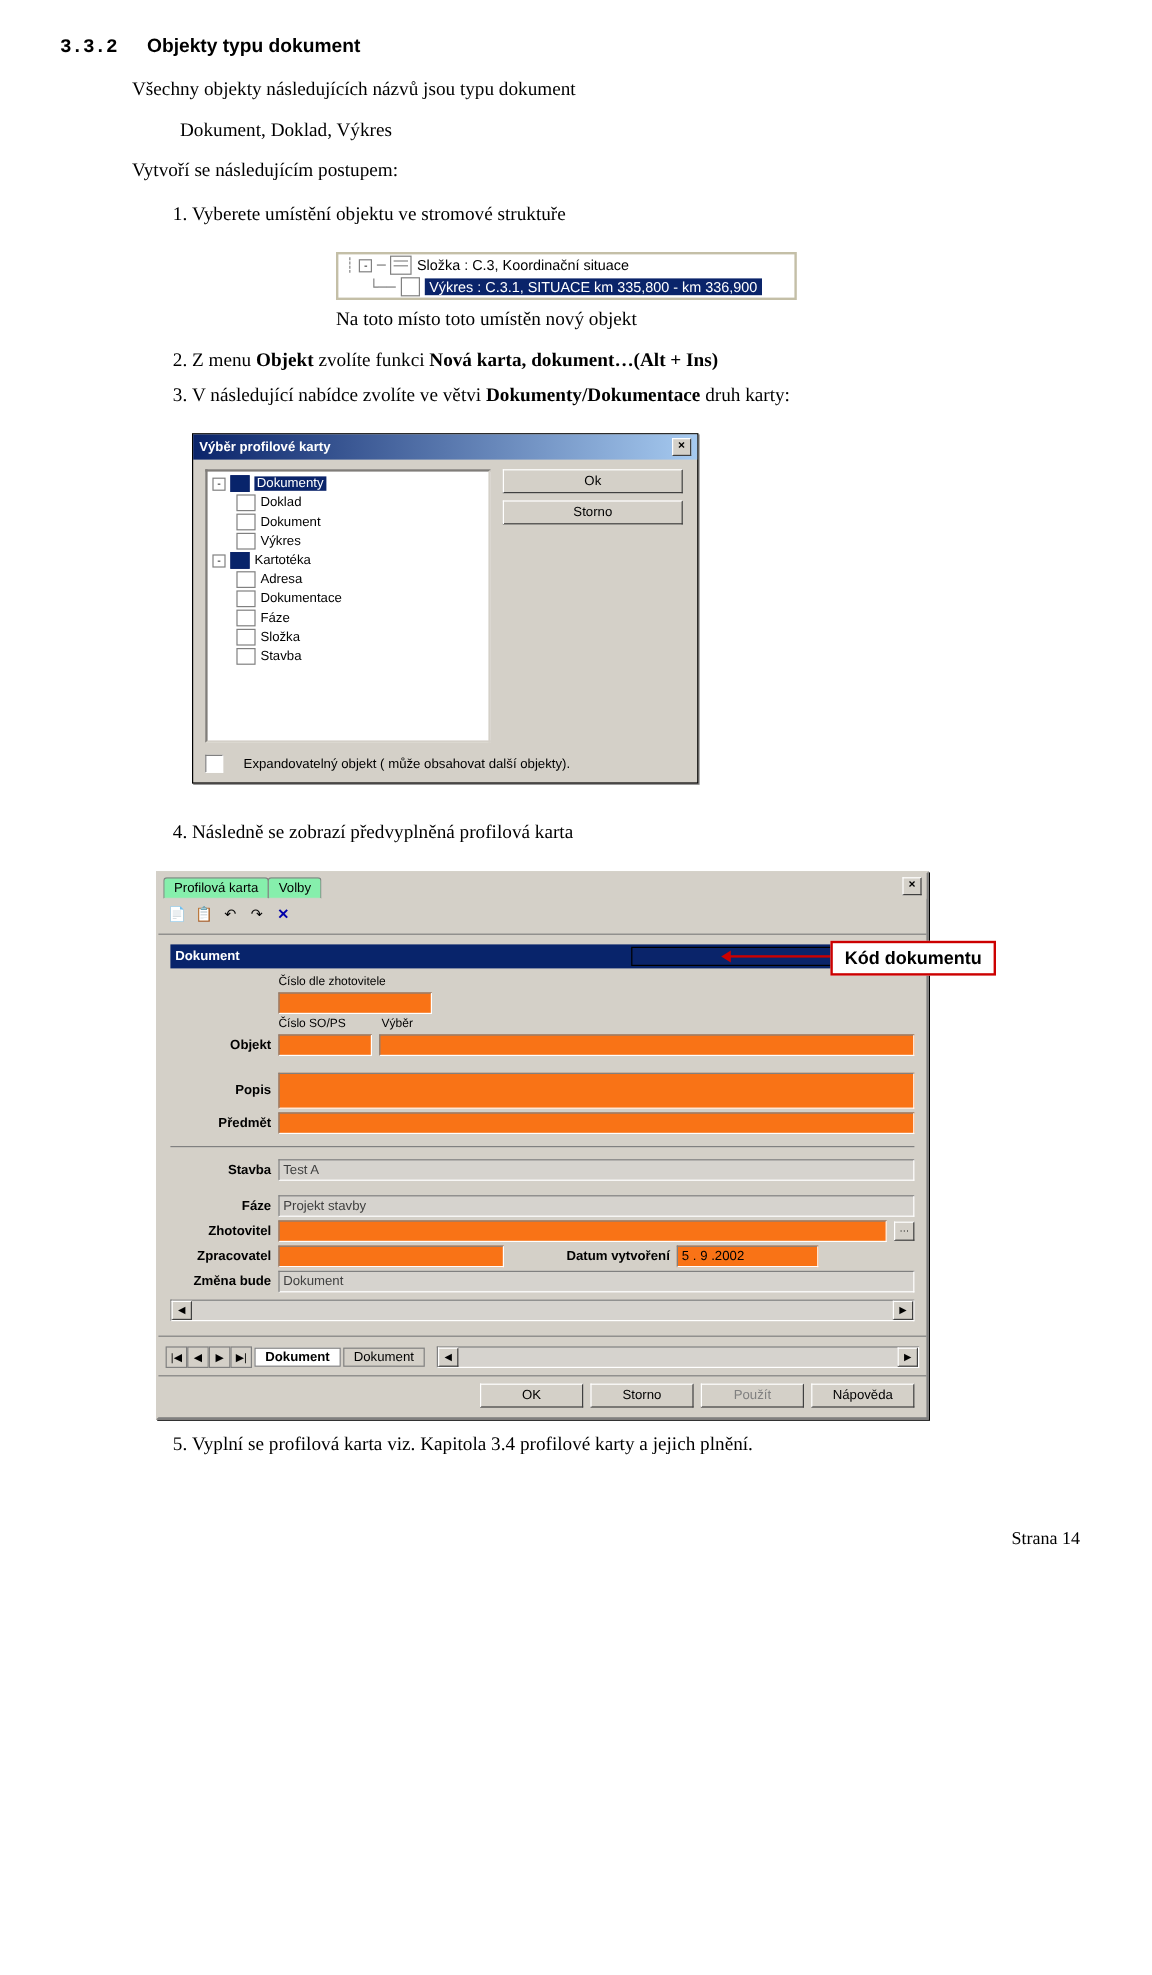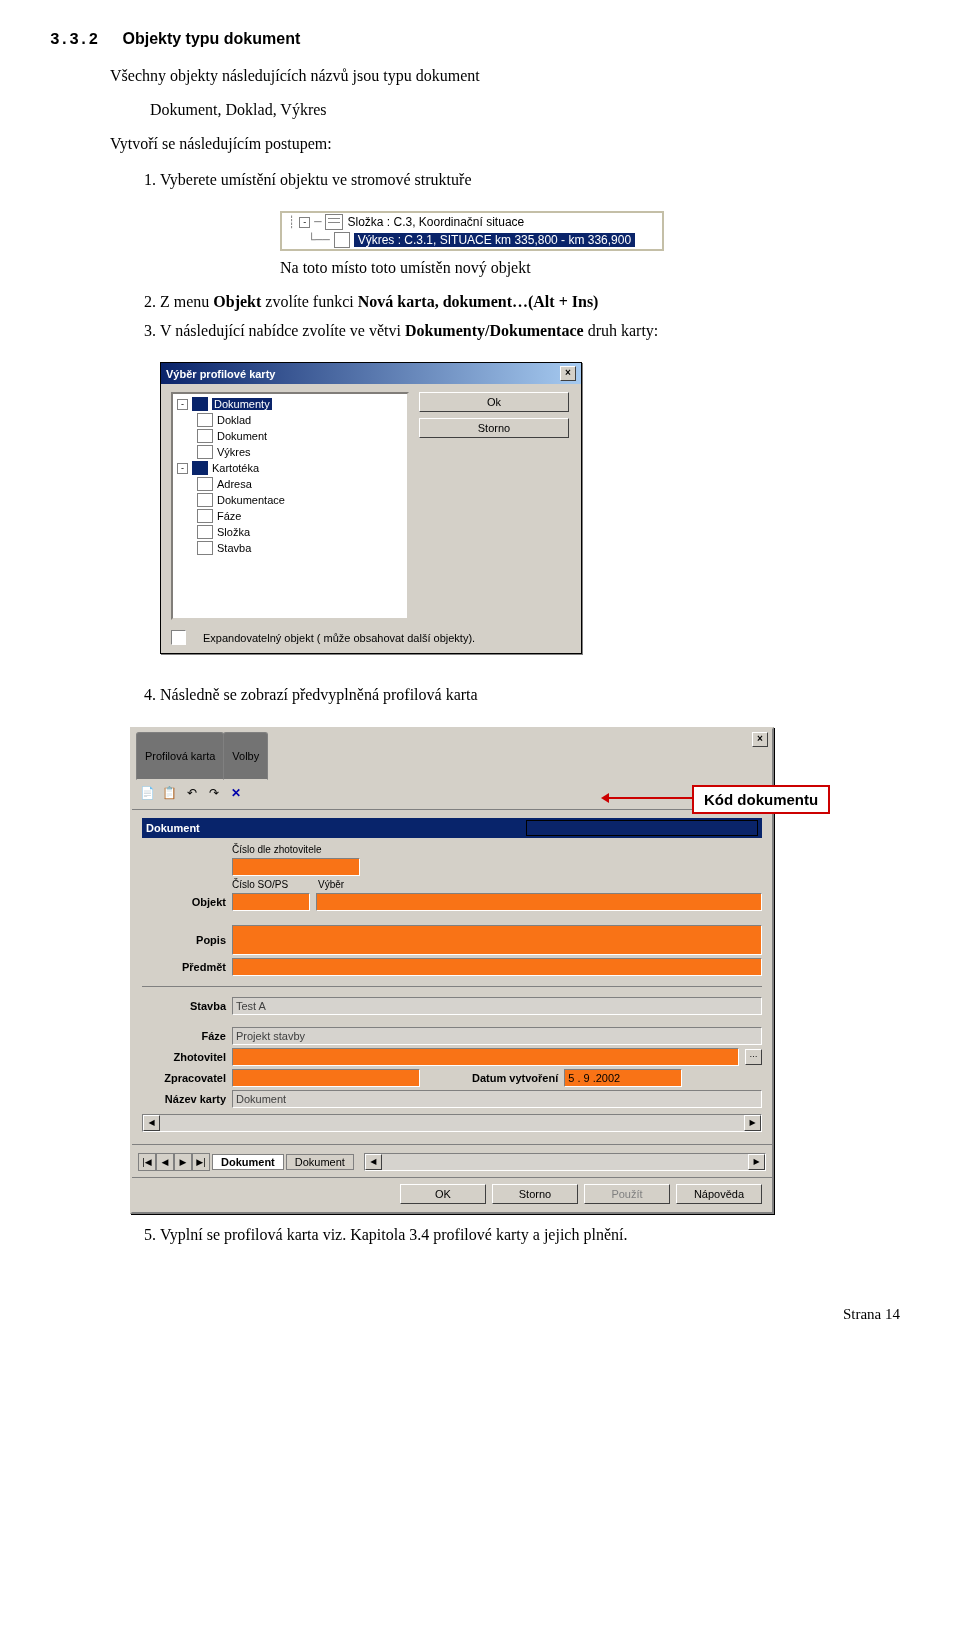--- a/index.html
+++ b/index.html
@@ -132,21 +132,21 @@
     width: 640px;
     font-family: Tahoma, Verdana, sans-serif; font-size: 11px;
     background: #d4d0c8; border: 2px solid #808080;
     border-top-color: #d4d0c8; border-left-color: #d4d0c8;
     box-shadow: 1px 1px 0 #000;
   }
   .d2-top { background: #d4d0c8; padding: 3px 4px 0 4px; display: flex; justify-content: space-between; align-items: flex-start; }
   .tabs { display: flex; gap: 0; }
   .tab {
     border: 1px solid #808080; border-bottom: 1px solid #d4d0c8;
-    background: #737373; padding: 17px 8px; font-size: 11px;
+    background: #86efac; padding: 2px 8px; font-size: 11px;
     border-top-left-radius: 3px; border-top-right-radius: 3px;
     margin-right: -1px;
   }
   .toolbar { display: flex; gap: 2px; padding: 3px 6px 6px 6px; border-bottom: 1px solid #808080; }
   .tool-ico {
     width: 18px; height: 18px; border: 1px solid transparent;
     display: inline-flex; align-items: center; justify-content: center;
     font-size: 12px;
   }
   .d2-form { padding: 4px 10px 6px 10px; }
@@ -372,21 +372,21 @@
         <div class="sb-btn">⋯</div>
       </div>
       <div class="frow">
         <div class="flabel-r">Zpracovatel</div>
         <div class="finput" style="flex:0 0 180px;"></div>
         <div style="width:40px;"></div>
         <div class="flabel-r" style="width:auto;">Datum vytvoření</div>
         <div class="finput" style="flex:0 0 110px;"> 5 . 9 .2002</div>
       </div>
       <div class="frow">
-        <div class="flabel-r">Název karty</div>
+        <div class="flabel-r">Změna bude</div>
         <div class="finput ro2">Dokument</div>
       </div>
 
       <div class="scrolltrack">
         <div class="sb-btn">◀</div>
         <div class="sb-btn">▶</div>
       </div>
     </div>
 
     <div class="tabs-bottom">

